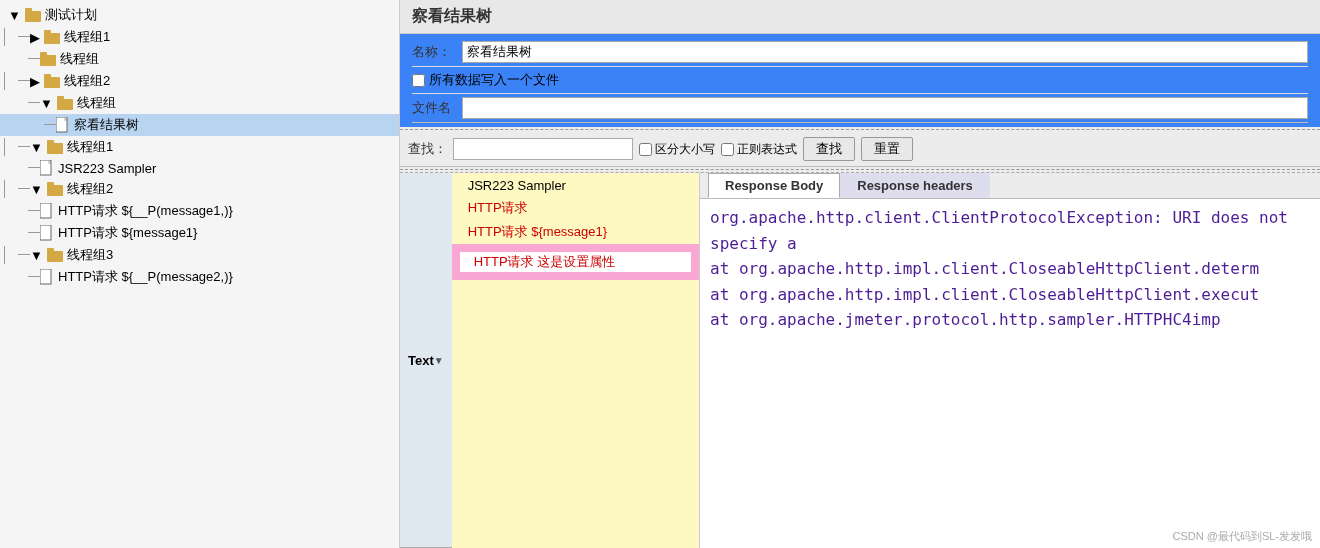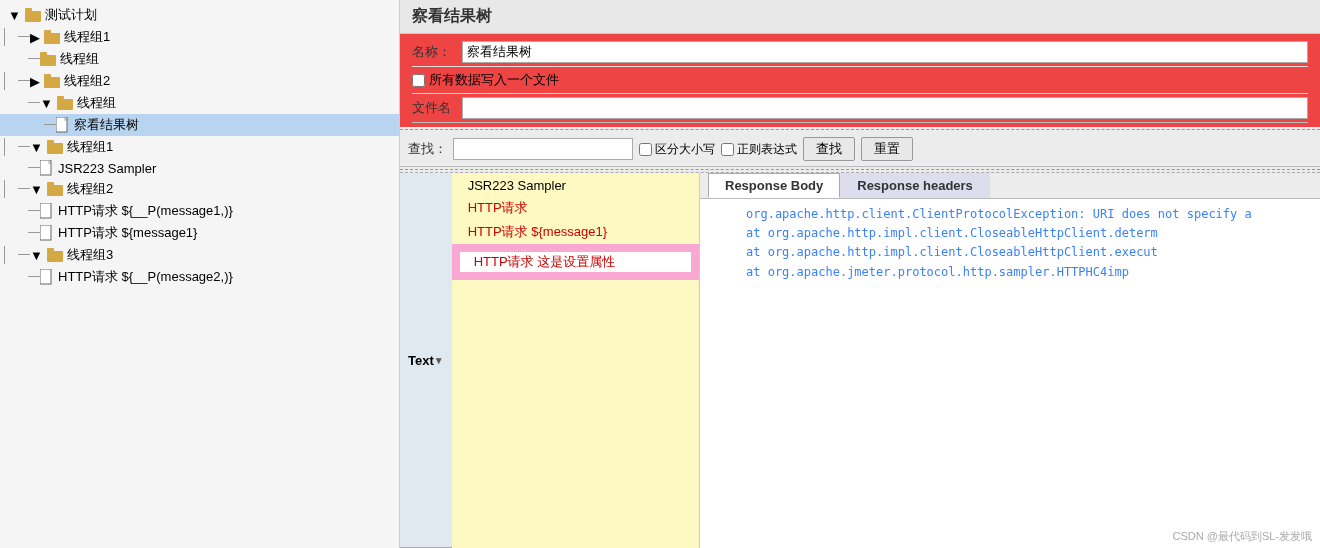--- a/index.html
+++ b/index.html
@@ -46,21 +46,21 @@
     .panel-title {
       background: #e8e8e8;
       padding: 6px 12px;
       font-size: 16px;
       font-weight: bold;
       color: #333;
       border-bottom: 1px solid #ccc;
     }
 
     .form-section {
-      background: #ef4444;
+      background: #3b82f6;
       padding: 4px 12px;
     }
 
     .form-row {
       display: flex;
       align-items: center;
       padding: 3px 0;
       border-bottom: 1px solid #ddd;
     }
 
@@ -251,24 +251,23 @@
       flex: 1;
       background: white;
       padding: 6px 10px;
       overflow: auto;
       font-size: 12px;
       color: #333;
       line-height: 1.6;
     }
 
     .error-text {
-      color: #3b82f6;
+      color: #4c1d95;
       font-family: monospace;
-      font-size: 12px;
-      margin-left: 36px;
+      font-size: 16px;
     }
   </style>
 </head>
 <body>
 
 <div class="left-panel">
 
   <div class="tree-item">
     <span style="width:4px"></span>
     <span class="tree-icon">▼</span>

